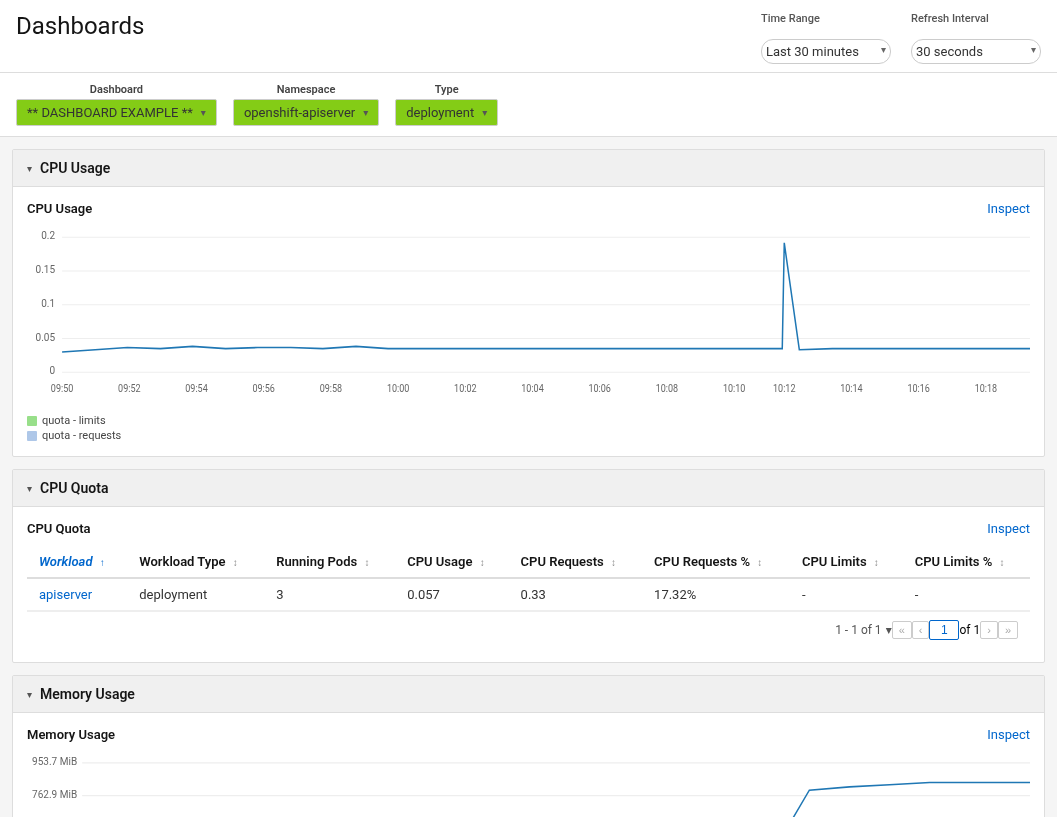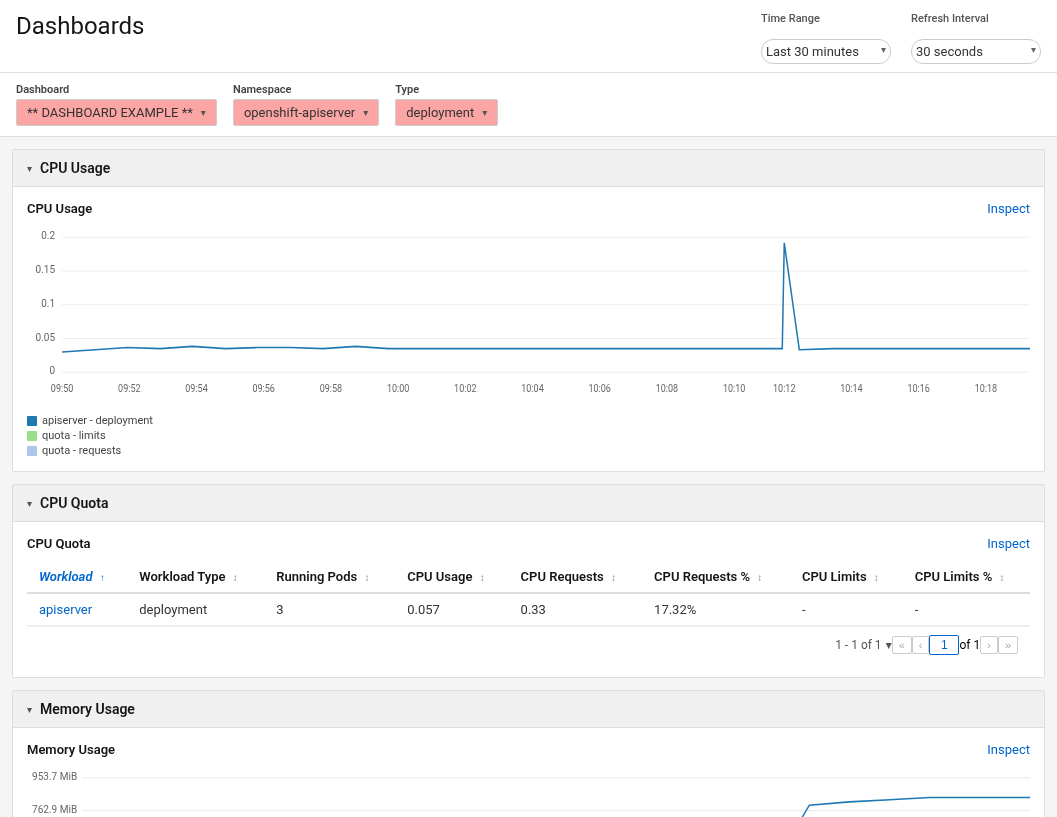--- a/index.html
+++ b/index.html
@@ -60,33 +60,34 @@
       padding: 10px 16px;
       background: #fff;
       border-bottom: 1px solid #ddd;
       align-items: flex-end;
     }
 
     .filter-group {
       display: flex;
       flex-direction: column;
       gap: 3px;
+      align-items: center;
     }
 
     .filter-label {
       font-size: 11px;
       color: #444;
       font-weight: 600;
     }
 
     .filter-select {
       display: flex;
       align-items: center;
       border: 1px solid #ccc;
-      background: #fca5a5;
+      background: #84cc16;
       padding: 5px 10px;
       border-radius: 2px;
       cursor: pointer;
       font-size: 13px;
       gap: 8px;
     }
 
     .filter-select .chevron { font-size: 10px; color: #555; }
 
     .section {
@@ -352,24 +353,20 @@
         <text x="638" y="148" font-size="9" fill="#666" text-anchor="middle">10:08</text>
         <text x="705" y="148" font-size="9" fill="#666" text-anchor="middle">10:10</text>
         <text x="755" y="148" font-size="9" fill="#666" text-anchor="middle">10:12</text>
         <text x="822" y="148" font-size="9" fill="#666" text-anchor="middle">10:14</text>
         <text x="889" y="148" font-size="9" fill="#666" text-anchor="middle">10:16</text>
         <text x="956" y="148" font-size="9" fill="#666" text-anchor="middle">10:18</text>
       </svg>
     </div>
     <div class="chart-legend">
       <div class="legend-item">
-        <div class="legend-dot" style="background:#1f77b4;"></div>
-        <span>apiserver - deployment</span>
-      </div>
-      <div class="legend-item">
         <div class="legend-dot" style="background:#98df8a;"></div>
         <span>quota - limits</span>
       </div>
       <div class="legend-item">
         <div class="legend-dot" style="background:#aec7e8;"></div>
         <span>quota - requests</span>
       </div>
     </div>
   </div>
 </div>

